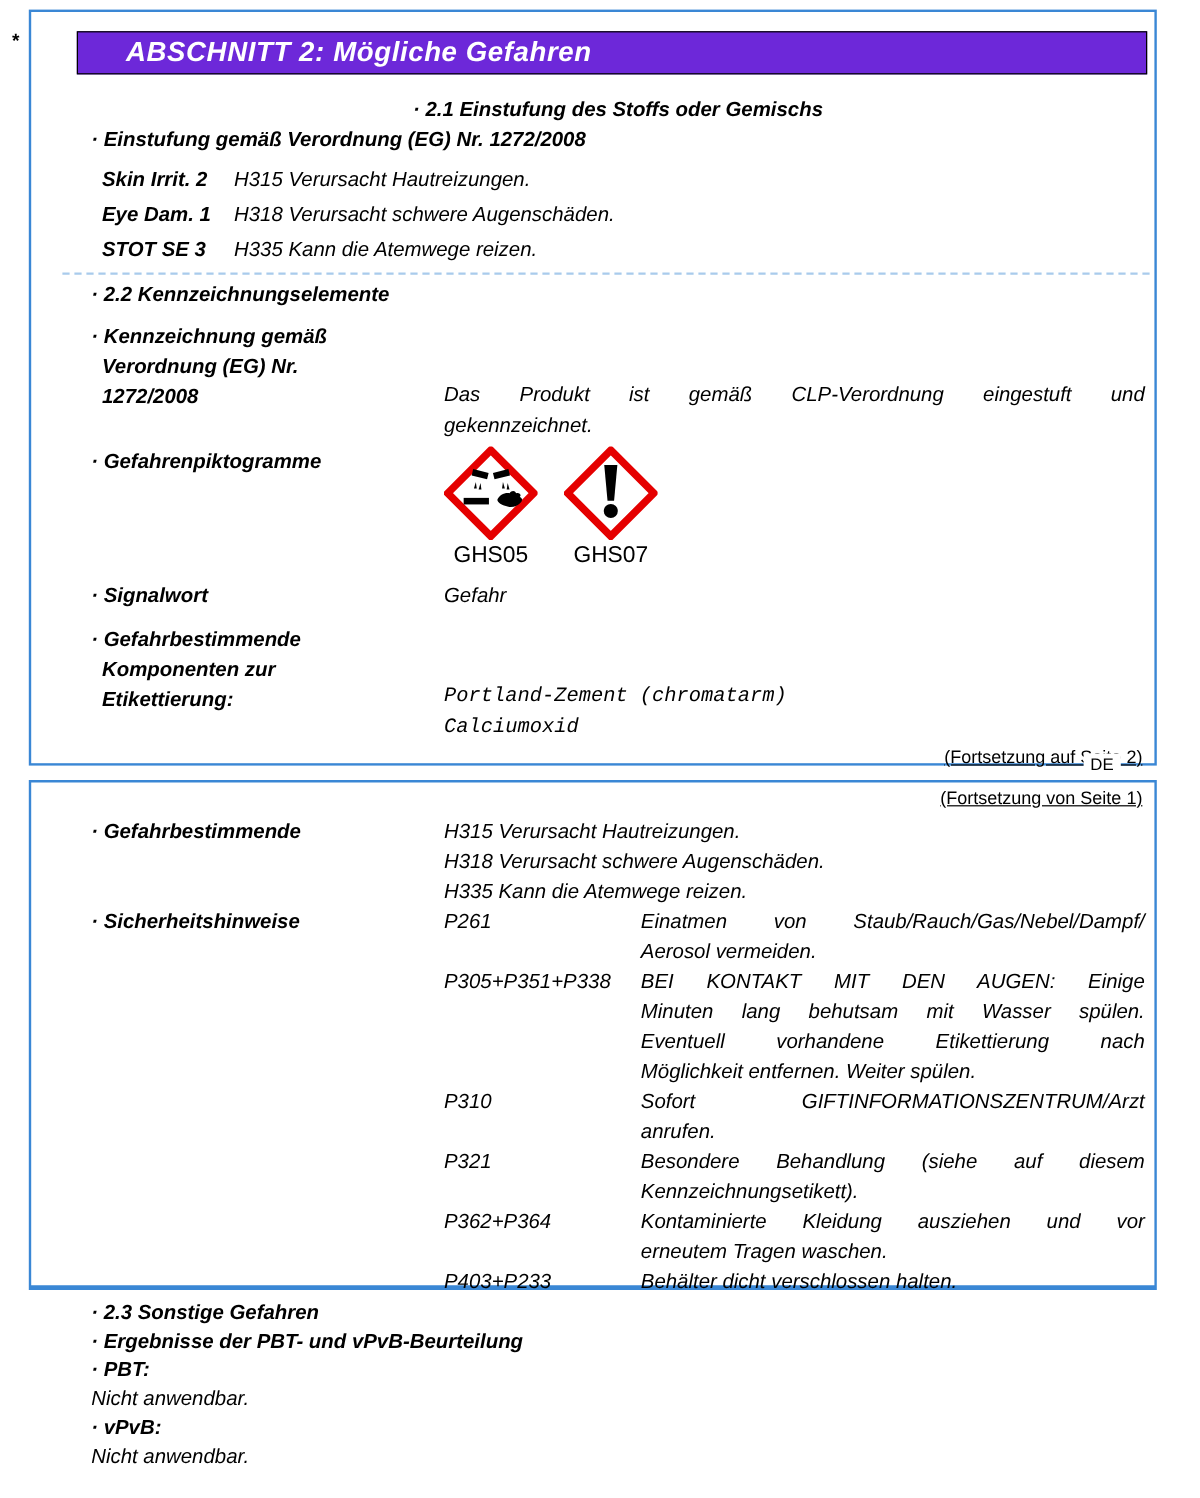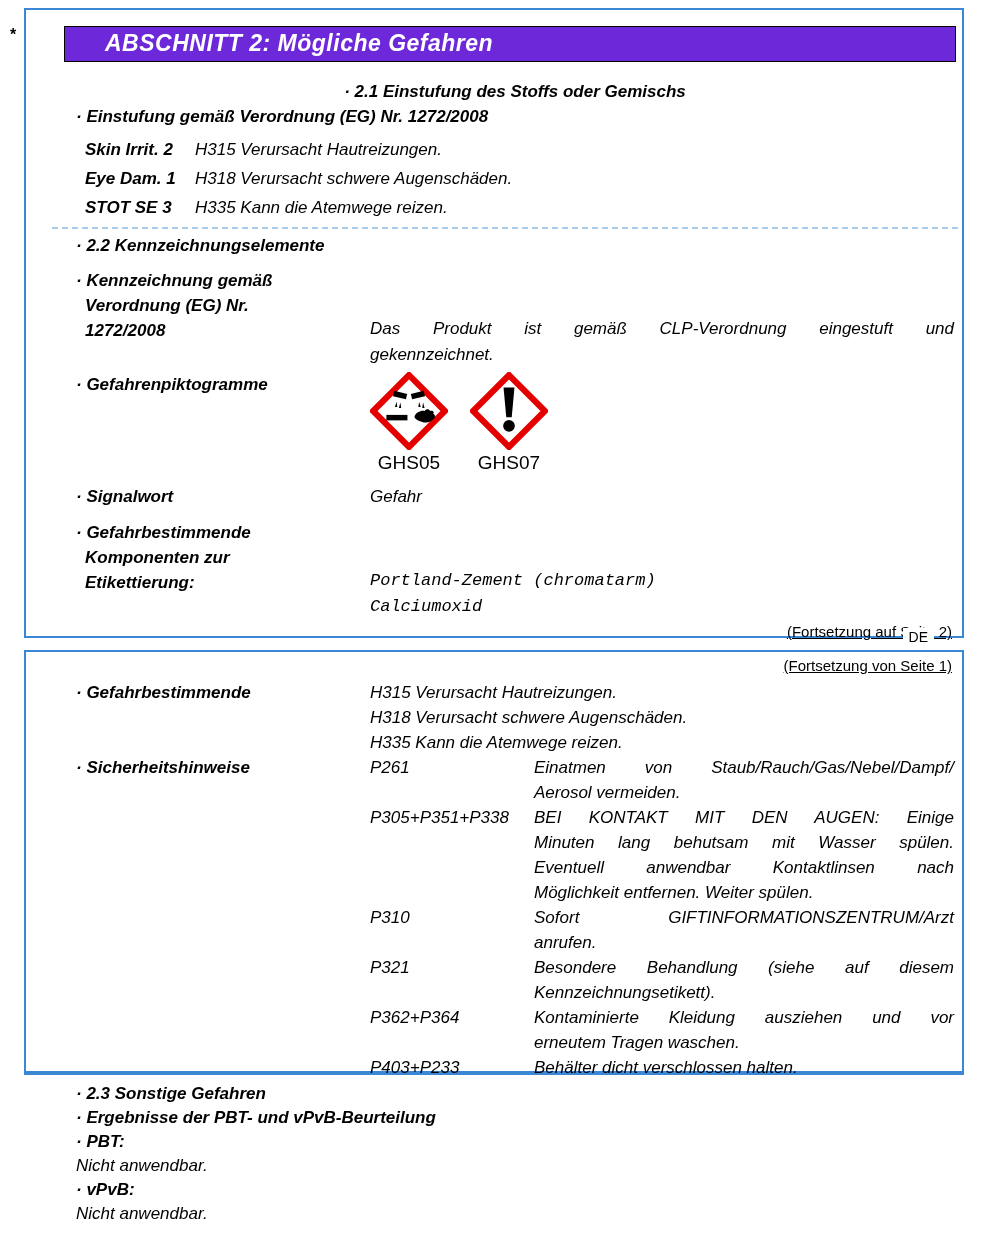--- a/index.html
+++ b/index.html
@@ -226,21 +226,21 @@
             <span class="p-code">P261</span>
             <span class="p-text">
               <span><div class="jline">Einatmen von Staub/Rauch/Gas/Nebel/Dampf/</div></span>
               <div>Aerosol vermeiden.</div>
             </span>
           </div>
 
           <div class="p-row">
             <span class="p-code">P305+P351+P338</span>
             <span class="p-text">
-              <span><div class="jline">BEI KONTAKT MIT DEN AUGEN: Einige</div><div class="jline">Minuten lang behutsam mit Wasser spülen.</div><div class="jline">Eventuell anwendbar Kontaktlinsen nach</div></span>
+              <span><div class="jline">BEI KONTAKT MIT DEN AUGEN: Einige</div><div class="jline">Minuten lang behutsam mit Wasser spülen.</div><div class="jline">Eventuell vorhandene Etikettierung nach</div></span>
               <div>Möglichkeit entfernen. Weiter spülen.</div>
             </span>
           </div>
 
           <div class="p-row">
             <span class="p-code">P310</span>
             <span class="p-text">
               <span><div class="jline">Sofort GIFTINFORMATIONSZENTRUM/Arzt</div></span>
               <div>anrufen.</div>
             </span>

